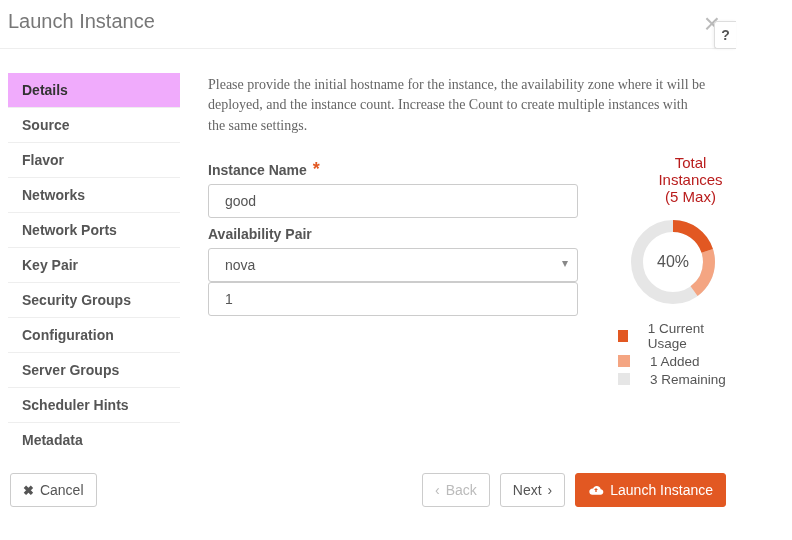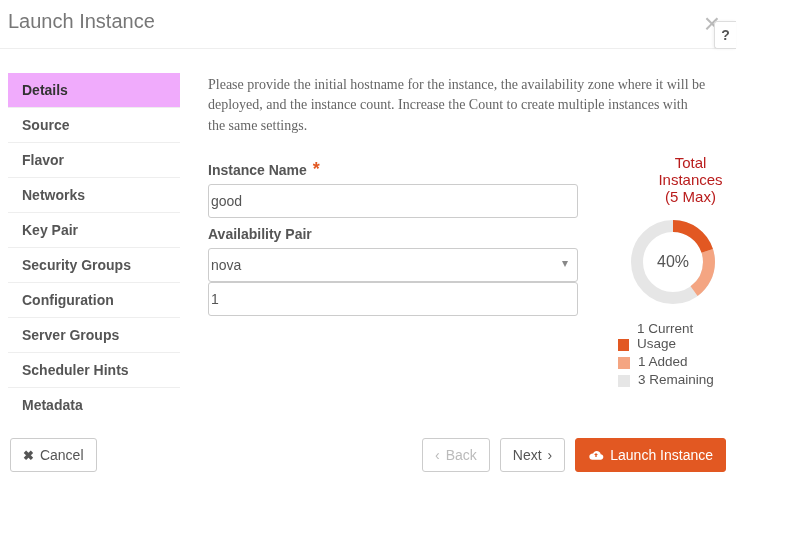--- a/index.html
+++ b/index.html
@@ -13,30 +13,30 @@
 .sidebar { width: 172px; padding: 24px 0 0 0; }
 .nav-item { padding: 9px 14px; border-bottom: 1px solid #eee; color: #555; font-weight: 700; font-size: 14px; cursor: pointer; }
 .nav-item.active { background: #f0abfc; color: #333; }
 .nav-item:last-child { border-bottom: none; }
 .main { flex: 1; padding: 26px 0 0 28px; position: relative; }
 .desc { font-size: 14px; color: #666; line-height: 1.45; margin-bottom: 18px; padding-right: 20px; font-family: Liberation Serif, serif; }
 .form-area { display: flex; }
 .fields { width: 370px; }
 .label { font-weight: 700; color: #555; margin: 8px 0 6px 0; font-size: 14px; }
 .req { color: #e25822; font-weight: 700; font-size: 18px; line-height: 0.5; margin-left: 2px; }
-.input, .select { width: 100%; height: 34px; border: 1px solid #ccc; border-radius: 3px; padding: 6px 2px; font-size: 14px; color: #555; background: #fff; }
+.input, .select { width: 100%; height: 34px; border: 1px solid #ccc; border-radius: 3px; padding: 6px 16px; font-size: 14px; color: #555; background: #fff; }
 .select-wrap { position: relative; }
 .select-wrap::after { content: "▾"; position: absolute; right: 10px; top: 8px; color: #888; font-size: 12px; pointer-events: none; }
 .summary { flex: 1; padding-left: 40px; text-align: center; }
 .summary-title { color: #b91c1c; font-size: 15px; margin-bottom: 12px; margin-left: 35px; }
 .donut { width: 90px; height: 90px; margin: 0 auto 14px auto; position: relative; }
 .donut svg { transform: rotate(-90deg); }
 .donut-label { position: absolute; top: 0; left: 0; right: 0; bottom: 0; display: flex; align-items: center; justify-content: center; font-size: 16px; color: #555; }
 .legend { text-align: left; font-size: 13.5px; color: #555; }
-.legend-row { display: flex; align-items: flex-end; margin: 3px 0; }
+.legend-row { display: flex; align-items: center; margin: 3px 0; gap: 12px; }
 .swatch { width: 12px; height: 12px; margin-right: 8px; }
 .sw-curr { background: #e25822; }
 .sw-add { background: #f4a582; }
 .sw-rem { background: #e6e6e6; }
 .help-badge { position: absolute; right: -8px; top: -28px; width: 22px; height: 28px; background: #fff; border: 1px solid #ddd; border-right: none; border-radius: 3px 0 0 3px; display: flex; align-items: center; justify-content: center; font-weight: 700; color: #555; font-size: 14px; box-shadow: -1px 0 3px rgba(0,0,0,0.06); }
 .footer { display: flex; justify-content: space-between; align-items: center; padding: 16px 10px 10px 10px; }
 .btn { height: 34px; padding: 0 12px; border: 1px solid #ccc; border-radius: 3px; background: #fff; color: #555; font-size: 14px; cursor: pointer; display: inline-flex; align-items: center; gap: 6px; }
 .btn[disabled] { color: #bbb; cursor: default; }
 .btn-primary { background: #e25822; border-color: #e25822; color: #fff; font-weight: 400; }
 .footer-right { display: flex; gap: 10px; }
@@ -52,20 +52,21 @@
     <span class="close-x">×</span>
   </div>
   <hr class="hr">
 
   <div class="content">
     <div class="sidebar">
       <div class="nav-item active">Details</div>
       <div class="nav-item">Source</div>
       <div class="nav-item">Flavor</div>
       <div class="nav-item">Networks</div>
+      <div class="nav-item">Network Ports</div>
       <div class="nav-item">Key Pair</div>
       <div class="nav-item">Security Groups</div>
       <div class="nav-item">Configuration</div>
       <div class="nav-item">Server Groups</div>
       <div class="nav-item">Scheduler Hints</div>
       <div class="nav-item">Metadata</div>
     </div>
 
     <div class="main">
       <div class="help-badge">?</div>

